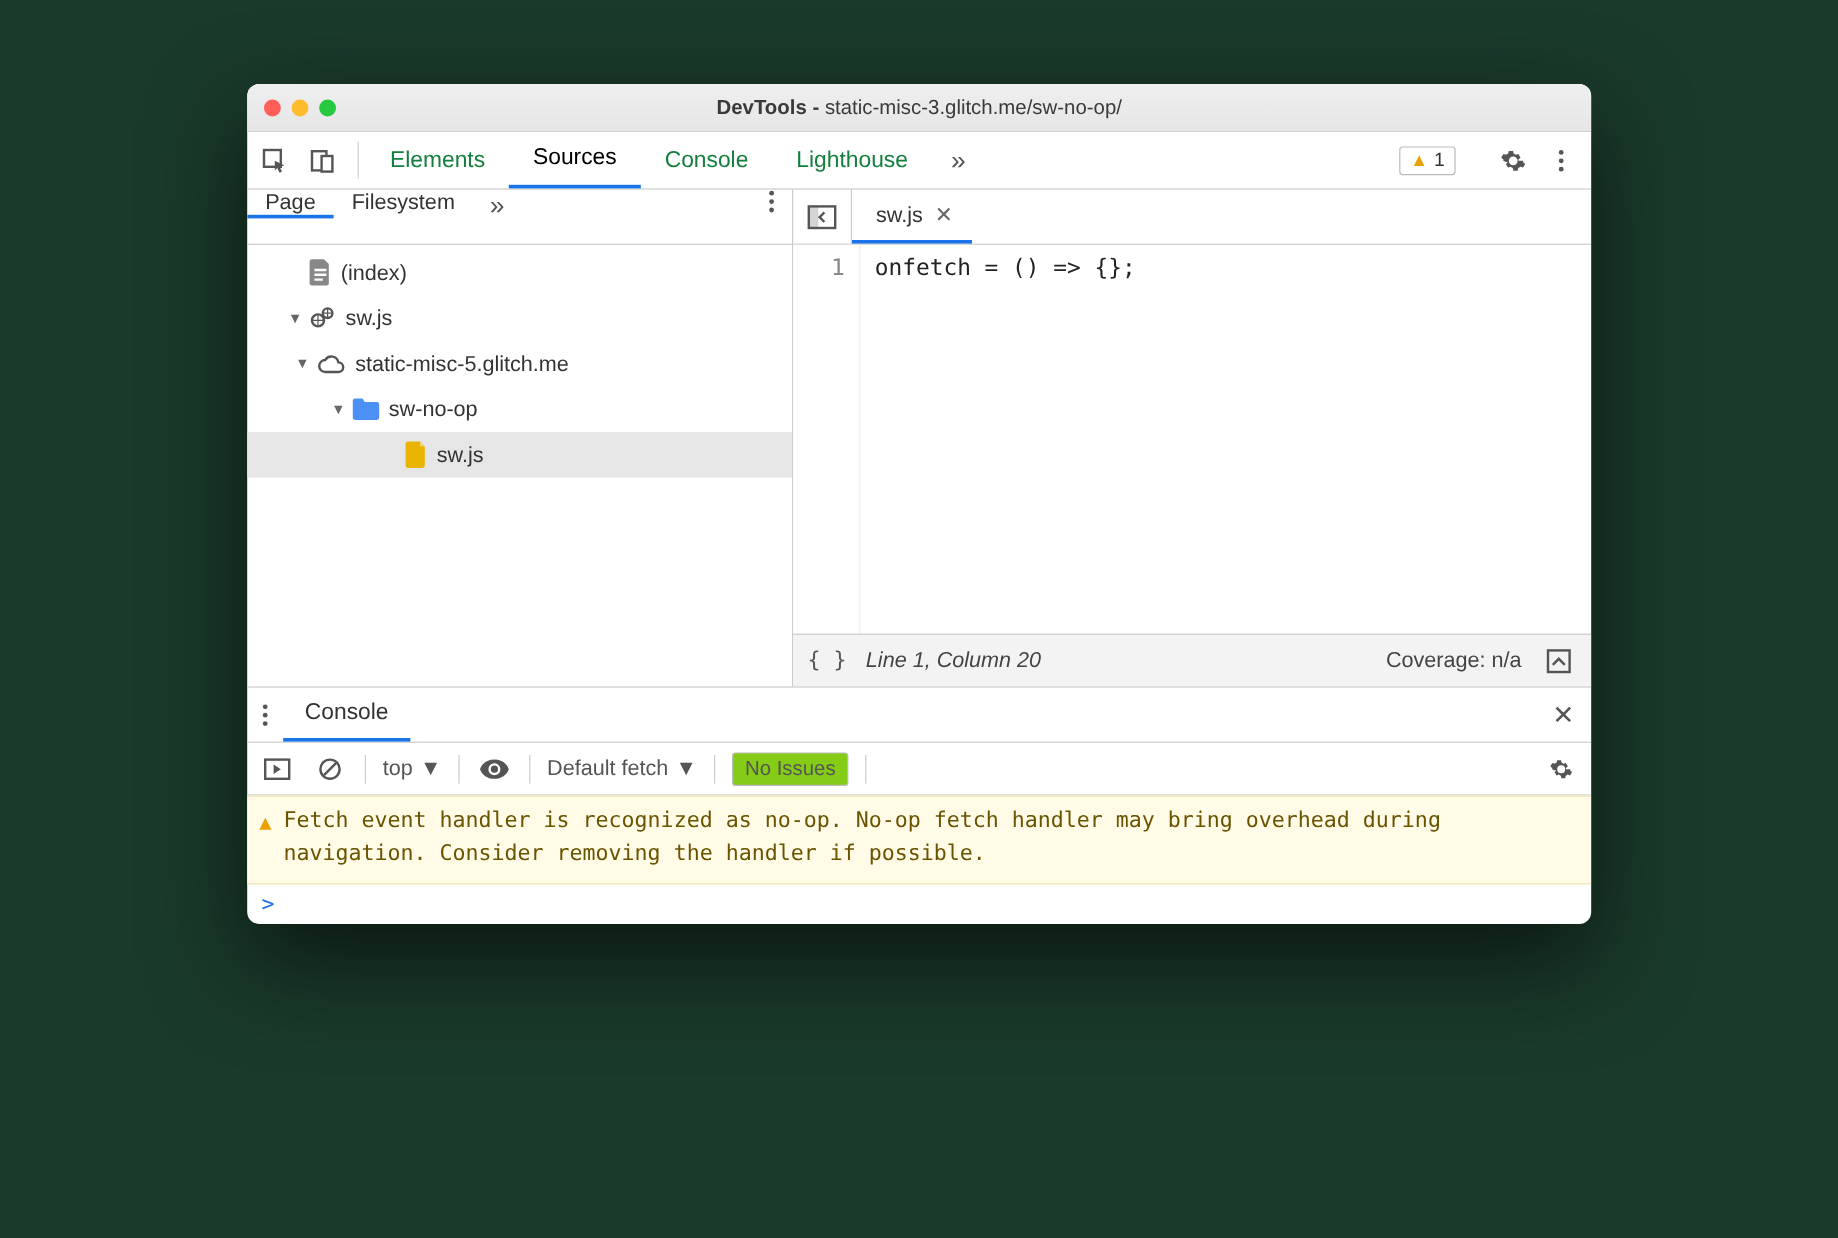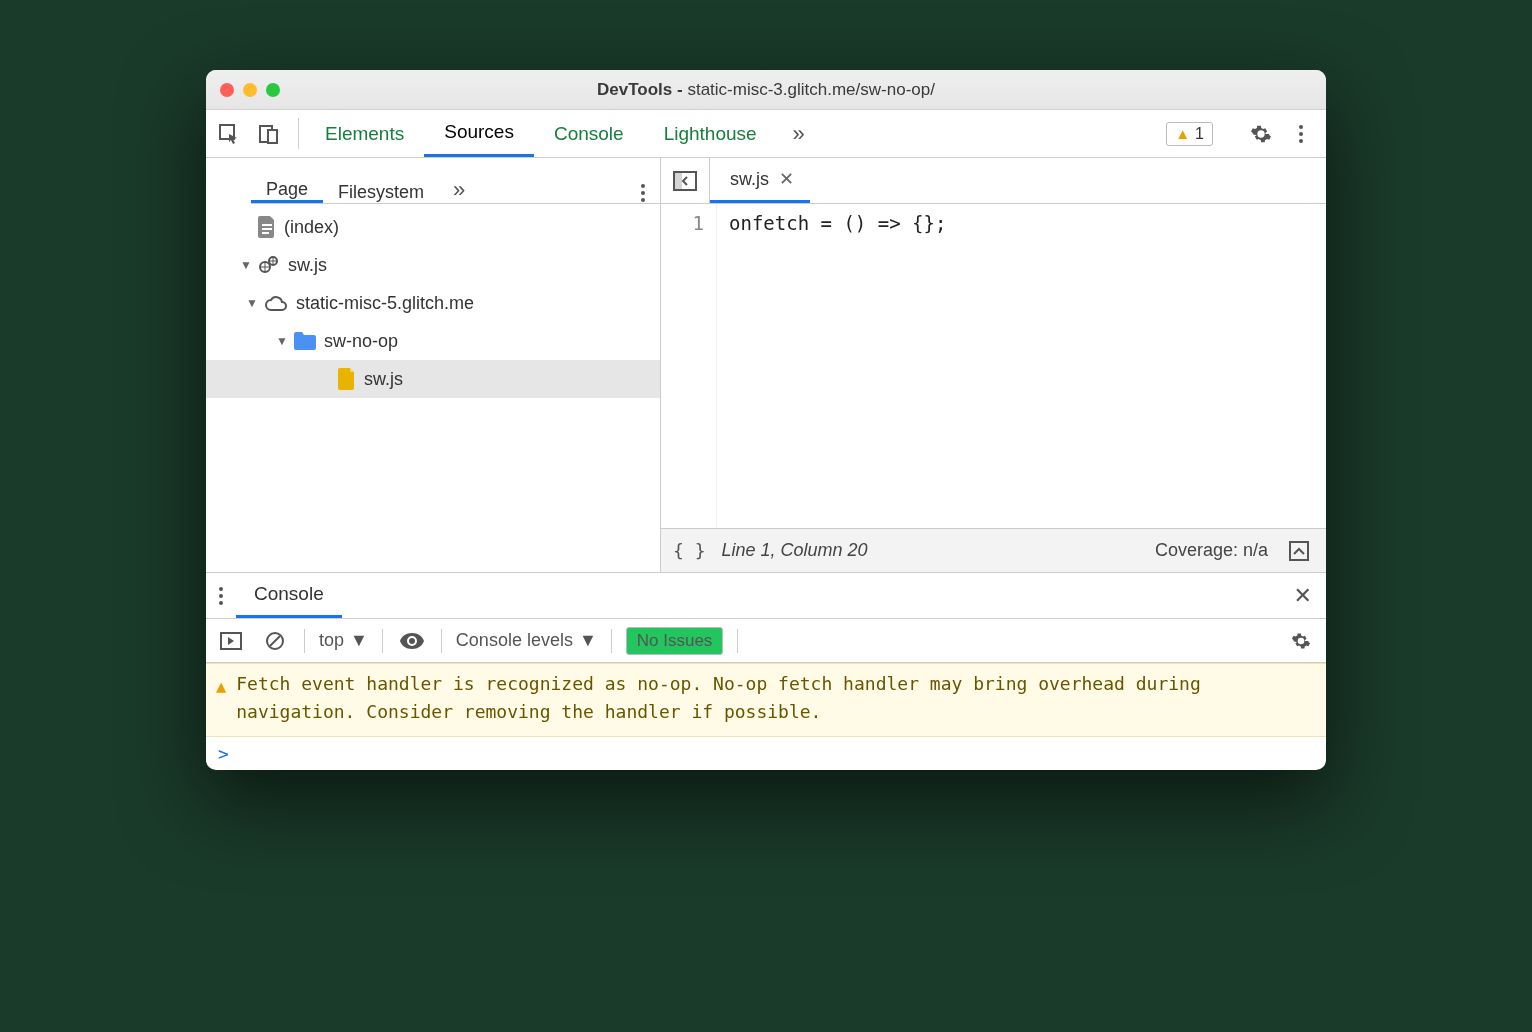--- a/index.html
+++ b/index.html
@@ -64,21 +64,21 @@
   border: 1px solid #bbb; border-radius: 3px; padding: 2px 8px;
   display: flex; align-items: center; gap: 5px; font-size: 16px; color: #333;
   background: #fff;
 }
 .warn-badge .tri { color:#e9a100; font-size:15px;}
 .icon-btn { width: 30px; height:30px; display:flex; align-items:center; justify-content:center; cursor:pointer; color:#555;}
 .icon-btn svg { display:block; }
 
 .body { flex: 1; display: flex; min-height: 0; }
 .left-pane { width: 455px; border-right: 1px solid #ccc; display:flex; flex-direction:column; }
-.left-tabs { height: 46px; border-bottom: 1px solid #ccc; display:flex; align-items:flex-end; font-size:18px;margin-left:45px;}
+.left-tabs { height: 46px; border-bottom: 1px solid #ccc; display:flex; align-items:flex-start; font-size:18px;}
 .left-tab { padding: 0 15px; display:flex; align-items:center; cursor:pointer;}
 .left-tab.active { border-bottom: 3px solid #1a73e8; }
 .left-more { padding: 0 14px; display:flex; align-items:center; color:#555; font-size:22px;}
 .left-kebab { margin-left:auto; padding:0 14px; display:flex; align-items:center; color:#555; cursor:pointer;}
 
 .tree { flex:1; overflow:auto; font-size:18px; padding: 4px 0; }
 .tree-row { display:flex; align-items:center; height:38px; gap:8px; padding-left:10px; cursor:pointer;}
 .tree-row.selected { background: #e6e6e6; }
 .disclosure { width:10px; display:inline-flex; color:#666; font-size:12px;}
 .indent-1 { padding-left: 40px; }
@@ -109,21 +109,21 @@
 .console-tab { padding: 0 18px; display:flex; align-items:center; border-bottom: 3px solid #1a73e8;}
 .console-close { margin-left:auto; padding:0 14px; display:flex; align-items:center; color:#555; font-size:22px; cursor:pointer;}
 
 .console-toolbar { height:44px; border-bottom:1px solid #ccc; display:flex; align-items:center; padding: 0 10px; gap:14px; font-size:18px; color:#555;}
 .console-toolbar .seg { display:flex; align-items:center; gap:6px;}
 .console-toolbar .vsep { width:1px; background:#ccc; height:24px; }
 .filter-input {
   height:28px; width:300px; border:1px solid #bbb; padding:0 8px; font-size:17px;
 }
 .levels { display:flex; align-items:center; gap:6px; }
-.no-issues { border:1px solid #bbb; border-radius:3px; padding:3px 10px; font-size:17px; background:#22c55e;text-align:right;}
+.no-issues { border:1px solid #bbb; border-radius:3px; padding:3px 10px; font-size:17px; background:#84cc16;text-align:right;}
 .gear-right { margin-left:auto; }
 
 .warn-msg {
   background:#fffbe6; border-top:1px solid #f0e4b0; border-bottom:1px solid #f0e4b0;
   display:flex; padding: 6px 10px 10px 10px; gap:10px;
   font-family: Menlo, Consolas, monospace; font-size:18px; color:#6b5400; line-height:1.55;
 }
 .warn-msg .wtri { color:#e9a100; font-size:17px; flex-shrink:0; padding-top:3px;}
 .prompt { padding: 6px 12px; color:#1a73e8; font-family: Menlo, monospace; font-size:18px;}
 
@@ -322,21 +322,21 @@
         <span>▼</span>
       </div>
       <span class="vsep"></span>
       <span class="icon-btn">
         <svg width="24" height="16" viewBox="0 0 24 16">
             <path fill="#555" d="M12 0C6 0 1.7 3.1 0 8c1.7 4.9 6 8 12 8s10.3-3.1 12-8c-1.7-4.9-6-8-12-8zm0 13a5 5 0 110-10 5 5 0 010 10zm0-8a3 3 0 100 6 3 3 0 000-6z"></path>
           </svg>
       </span>
       <span class="vsep"></span>
       <div class="levels">
-        <span>Console levels</span>
+        <span>Default fetch</span>
         <span>▼</span>
       </div>
       <span class="vsep"></span>
       <div class="no-issues">No Issues</div>
       <span class="vsep"></span>
       <span class="icon-btn gear-right">
         <svg width="20" height="20" viewBox="0 0 24 24">
             <path fill="#555" d="M12 8a4 4 0 100 8 4 4 0 000-8zm9 4a7 7 0 01-.1 1.2l2 1.6-2 3.4-2.4-.8a7 7 0 01-2 1.2l-.4 2.4h-4l-.4-2.4a7 7 0 01-2-1.2l-2.4.8-2-3.4 2-1.6A7 7 0 013 12a7 7 0 01.1-1.2l-2-1.6 2-3.4 2.4.8a7 7 0 012-1.2L7.9 3h4l.4 2.4a7 7 0 012 1.2l2.4-.8 2 3.4-2 1.6c.1.4.1.8.1 1.2z"></path>
           </svg>
       </span>

